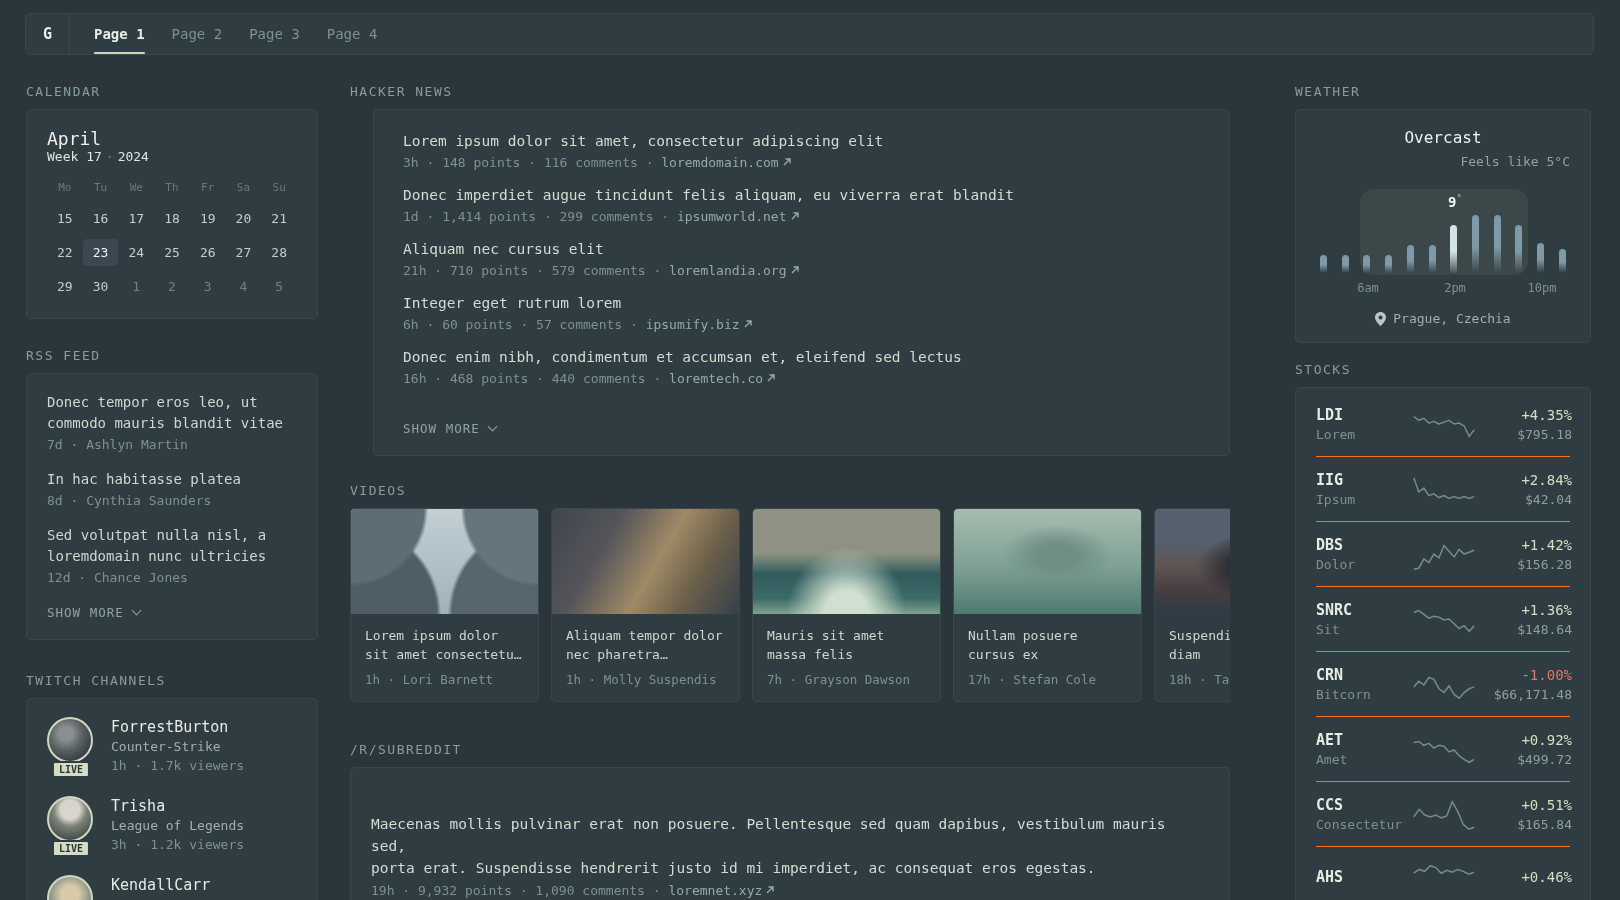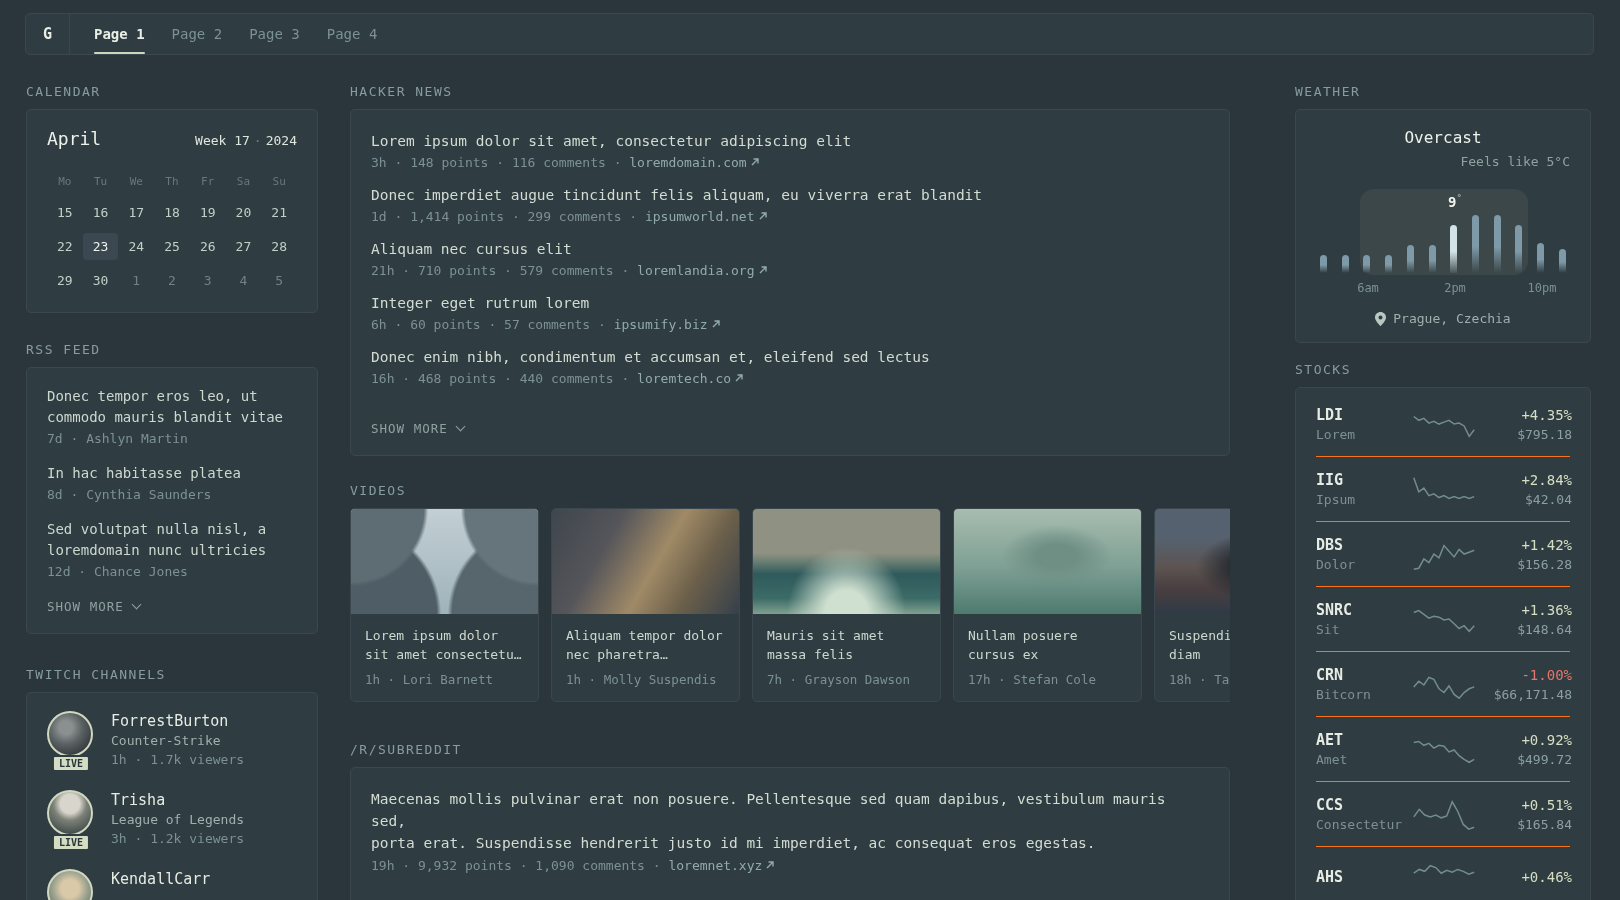--- a/index.html
+++ b/index.html
@@ -33,26 +33,26 @@
   .card{ background:#2f3c41; border:1px solid #3a474c; border-radius:5px;}
   .show-more{ font-size:12.5px; letter-spacing:1px; color:#8fa2a1; cursor:pointer; display:inline-flex; align-items:center;}
   .chev{ display:inline-block; width:7px; height:7px; border-right:1.5px solid #8fa2a1;
     border-bottom:1.5px solid #8fa2a1; transform:rotate(45deg); margin-left:9px; margin-top:-4px;}
   .meta{ font-size:13px; color:#7c9194;}
   .domain{ color:#92abaa; cursor:pointer;}
   .ext{ display:inline-block; vertical-align:baseline; margin-left:3px;}
   .ext svg{ stroke:#92abaa; stroke-width:1.4; fill:none;}
   
   .cal-card{ margin-bottom:29px; padding:18px 20px;}
-  .cal-head{ display:flex; justify-content:space-between; align-items:baseline;}
+  .cal-head{ display:flex; justify-content:space-between; align-items:baseline;flex-direction:column;}
   .cal-month{ font-size:18px; color:#edf1ea;}
   .cal-week{ font-size:13px; color:#dfe6de;}
   .cal-week .sep{ color:#6d8184; margin:0 4px;}
   .cal-grid{ display:grid; grid-template-columns:repeat(7,1fr); text-align:center;
-    margin-top:22px; row-gap:7px;}
+    margin-top:13px; row-gap:7px;}
   .wd{ font-size:11px; color:#66797d; padding:4px 0;}
   .day{ font-size:13px; color:#c3cfc7; padding:6px 0; border-radius:4px;}
   .day.muted{ color:#6f8285;}
   .day.selected{ background:#3b4851; color:#eef2ec;}
   
   .rss-card{ margin-bottom:33px; padding:18px 20px;}
   .rss-item{ margin-bottom:17px;}
   .rss-title{ font-size:14px; line-height:21px; color:#cdd8cf; cursor:pointer;}
   .rss-item .meta{ margin-top:3px;}
   
@@ -63,21 +63,21 @@
   .av1{ background:radial-gradient(circle at 40% 35%, #8a8f8f 0 18%, #5a6163 45%, #33383b 80%);}
   .av2{ background:radial-gradient(circle at 50% 28%, #d8d5cc 0 26%, #7d8278 45%, #47504d 80%);}
   .av3{ background:radial-gradient(circle at 50% 42%, #d9c9a8 0 28%, #9aa08e 55%, #6b7468 85%);}
   .live{ position:absolute; left:50%; transform:translateX(-50%); bottom:-3px;
     background:#d4dcc1; color:#2a363b; font-size:10px; font-weight:bold;
     padding:1px 5px; border-radius:3px; border:2px solid #2f3c41;}
   .tw-name{ font-size:15px; color:#e6ebe4; line-height:20px;}
   .tw-game{ font-size:13px; color:#9fb0ae; line-height:19px;}
   .tw-meta{ font-size:13px; color:#7c9194; line-height:19px;}
   
-  .hn-card{ padding:21px 20px 18px; margin-bottom:27px;}
+  .hn-card{ padding:21px 29px 18px; margin-bottom:27px;margin-left:23px;}
   .hn-item{ margin-bottom:15px;}
   .hn-title{ font-size:14.5px; line-height:21px; color:#d2dcd2; cursor:pointer;}
   .hn-item .meta{ margin-top:3px;}
   
   .vid-row{ display:flex; gap:12px; margin-bottom:0; overflow:hidden; width:880px;}
   .vid-card{ flex:0 0 189px; background:#2f3c41; border:1px solid #3a474c; border-radius:5px;
     overflow:hidden; cursor:pointer;}
   .thumb{ height:105px; width:100%;}
   .thumb-1{ background:
       radial-gradient(circle at 0% 0%, #5e6d74 0 34%, transparent 36%),
@@ -94,21 +94,21 @@
       linear-gradient(180deg, #a8bcb0, #7fa094 55%, #4e7a70);}
   .thumb-5{ background:
       radial-gradient(ellipse at 55% 55%, #23282e 0 16%, transparent 42%),
       linear-gradient(180deg, #55616e 0 28%, #5d5452 55%, #4a3f41 75%, #2f3a45 100%);}
   .vid-body{ padding:12px 14px 14px;}
   .vid-title{ font-size:13px; line-height:19px; color:#cdd8cf; white-space:nowrap;}
   .vid-meta{ font-size:12.5px; color:#7c9194; margin-top:8px; white-space:nowrap;}
   .videos-block{ margin-bottom:40px;}
   
   .sub-card{ padding:20px; height:150px;}
-  .sub-line{ font-size:14.5px; line-height:22px; color:#d2dcd2; cursor:pointer;}
+  .sub-line{ font-size:14.5px; line-height:22px; color:#d2dcd2; cursor:pointer;margin-top:25px;}
   .sub-card .meta{ margin-top:4px;}
   
   .weather-card{ padding:18px 20px 16px; margin-bottom:19px;}
   .w-cond{ text-align:center; font-size:16px; color:#eef2ec;}
   .w-feels{ text-align:right; font-size:13px; color:#8fa2a1; margin-top:7px;}
   .w-chart{ position:relative; height:96px; margin-top:12px;}
   .w-zone{ position:absolute; left:44px; width:168px; top:8px; bottom:2px;
     background:rgba(226,226,190,0.07); border-radius:14px;}
   .w-bars{ position:absolute; left:4px; right:4px; bottom:4px; height:58px;
     display:flex; justify-content:space-between; align-items:flex-end;}

